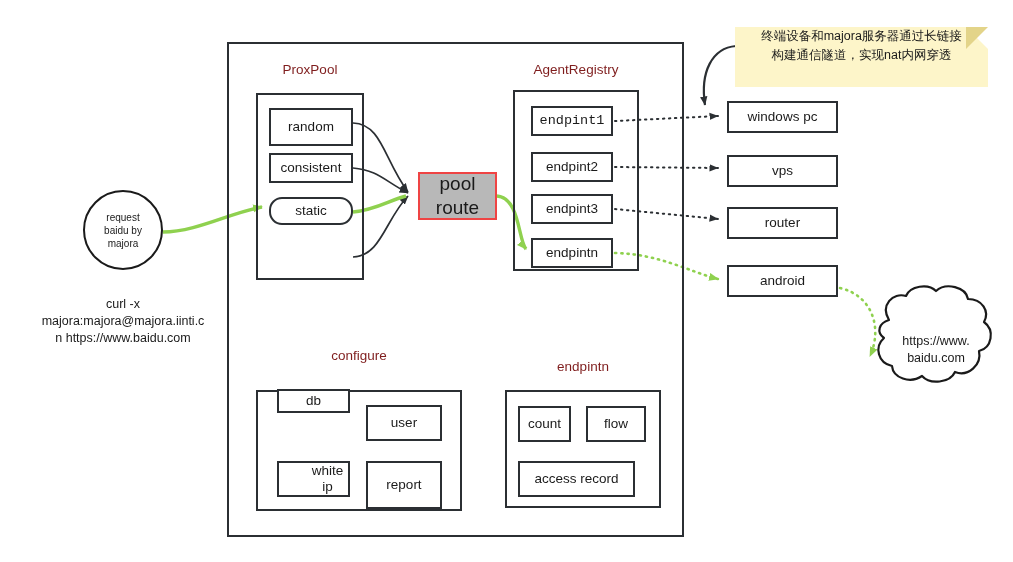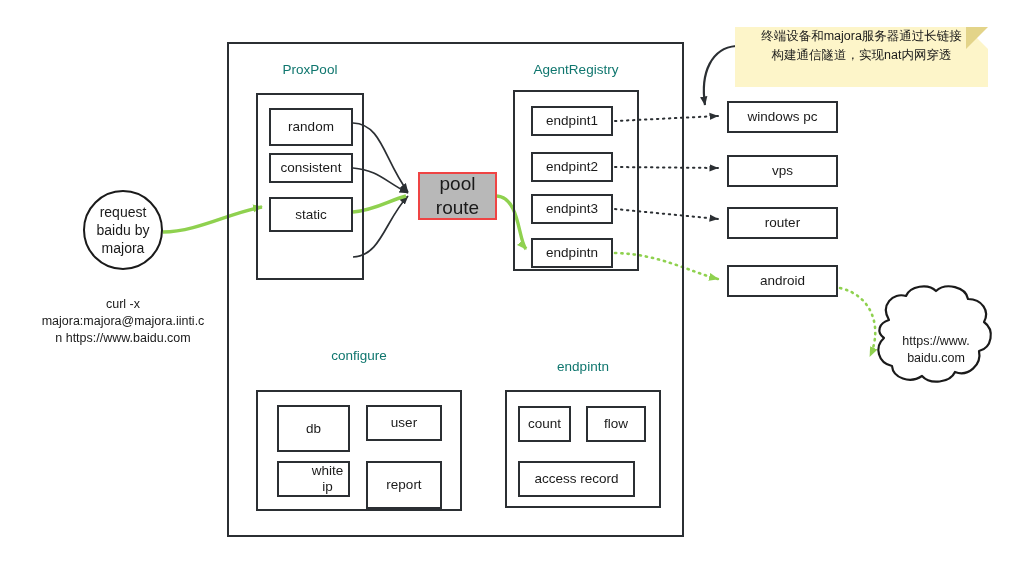--- a/index.html
+++ b/index.html
@@ -50,41 +50,41 @@
   }
   .outer {
     position: absolute;
     box-sizing: border-box;
     border: 2px solid #2b2f33;
     background: transparent;
   }
   .grp-label {
     position: absolute;
     font-size: 13.5px;
-    color: #0f766e;
+    color: #7f1d1d;
     text-align: center;
     white-space: nowrap;
   }
   .pool-route {
     background: #b8b8b8;
     border: 2px solid #ef4444;
     font-size: 19px;
     line-height: 1.25;
   }
   .circle-node {
     position: absolute;
     box-sizing: border-box;
     border: 2px solid #1a1a1a;
     border-radius: 50%;
     background: #ffffff;
     display: flex;
     align-items: center;
     justify-content: center;
     text-align: center;
-    font-size: 14px;
+    font-size: 10px;
     line-height: 1.3;
     color: #1a1a1a;
   }
   .curl-text {
     position: absolute;
     font-size: 12.5px;
     line-height: 1.35;
     text-align: center;
     color: #1a1a1a;
     white-space: pre-line;
@@ -161,35 +161,35 @@
              C950,383 930,385 922,376 C910,384 893,378 892,366
              C878,363 874,347 884,338 C876,332 879,323 889,320 Z" fill="#ffffff" stroke="#1a1a1a" stroke-width="2.2" stroke-linejoin="round"></path>
   </svg>
 
   <div class="outer" style="left:227px; top:42px; width:457px; height:495px;"></div>
 
   <div class="grp-label" style="left:256px; top:62px; width:108px;">ProxPool</div>
   <div class="grp" style="left:256px; top:93px; width:108px; height:187px;"></div>
   <div class="node" style="left:269px; top:108px; width:84px; height:38px;">random</div>
   <div class="node" style="left:269px; top:153px; width:84px; height:30px;">consistent</div>
-  <div class="node" style="left:269px; top:197px; width:84px; height:35px;">static</div>
+  <div class="node" style="left:269px; top:197px; width:84px; height:28px;border-radius:13px;">static</div>
 
   <div class="node pool-route" style="left:418px; top:172px; width:79px; height:48px; white-space:pre-line;">pool
 route</div>
 
   <div class="grp-label" style="left:513px; top:62px; width:126px;">AgentRegistry</div>
   <div class="grp" style="left:513px; top:90px; width:126px; height:181px;"></div>
-  <div class="node" style="left:531px; top:106px; width:82px; height:30px;">endpint1</div>
+  <div class="node" style="left:531px; top:106px; width:82px; height:30px;font-family:Liberation Mono, monospace;">endpint1</div>
   <div class="node" style="left:531px; top:152px; width:82px; height:30px;">endpint2</div>
   <div class="node" style="left:531px; top:194px; width:82px; height:30px;">endpint3</div>
   <div class="node" style="left:531px; top:238px; width:82px; height:30px;">endpintn</div>
 
   <div class="grp-label" style="left:256px; top:348px; width:206px;">configure</div>
   <div class="grp" style="left:256px; top:390px; width:206px; height:121px;"></div>
-  <div class="node" style="left:277px; top:405px; width:73px; height:47px;">db</div>
+  <div class="node" style="left:277px; top:389px; width:73px; height:24px;">db</div>
   <div class="node" style="left:366px; top:405px; width:76px; height:36px;">user</div>
   <div class="node" style="left:277px; top:461px; width:73px; height:36px;padding-left:28px;">white ip</div>
   <div class="node" style="left:366px; top:461px; width:76px; height:48px;">report</div>
 
   <div class="grp-label" style="left:505px; top:359px; width:156px;">endpintn</div>
   <div class="grp" style="left:505px; top:390px; width:156px; height:118px;"></div>
   <div class="node" style="left:518px; top:406px; width:53px; height:36px;">count</div>
   <div class="node" style="left:586px; top:406px; width:60px; height:36px;">flow</div>
   <div class="node" style="left:518px; top:461px; width:117px; height:36px;">access record</div>
 

